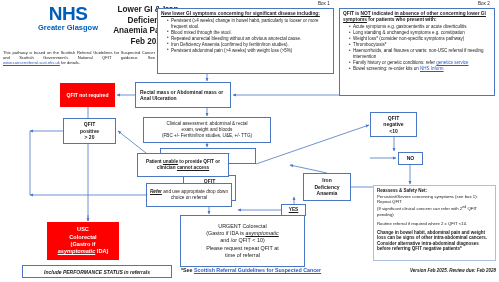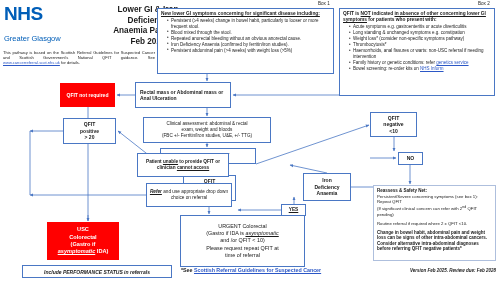--- a/index.html
+++ b/index.html
@@ -11,26 +11,26 @@
     color: #1a1a1a;
     position: relative;
     overflow: hidden;
   }
   .page { position:absolute; inset:0; }
 
   
   .node { position:absolute; }
 
   
-  #nhs-logo { left:4px; top:4px; width:96px; height:46px; text-align:left; }
+  #nhs-logo { left:20px; top:4px; width:96px; height:46px; text-align:center; }
   .nhs-word {
     color:#005EB8; font-weight:bold; font-size:19px; letter-spacing:-0.5px;
     line-height:19px; font-family:"Liberation Sans", sans-serif;
   }
-  .nhs-sub { color:#005EB8; font-weight:normal; font-size:7.5px; line-height:8.5px; margin-top:12px; }
+  .nhs-sub { color:#005EB8; font-weight:bold; font-size:7.5px; line-height:8.5px; margin-top:1px; }
 
   #pathway-title {
     left:100px; top:5px; width:96px; text-align:center;
     font-weight:bold; font-size:8.2px; line-height:10.5px; color:#1a1a1a;
   }
   #source-note {
     left:3px; top:50px; width:152px;
     font-size:4.1px; line-height:5.2px; color:#1a1a1a; text-align:justify;
   }
   #source-note .lnk { color:#2b57c6; text-decoration:underline; }

